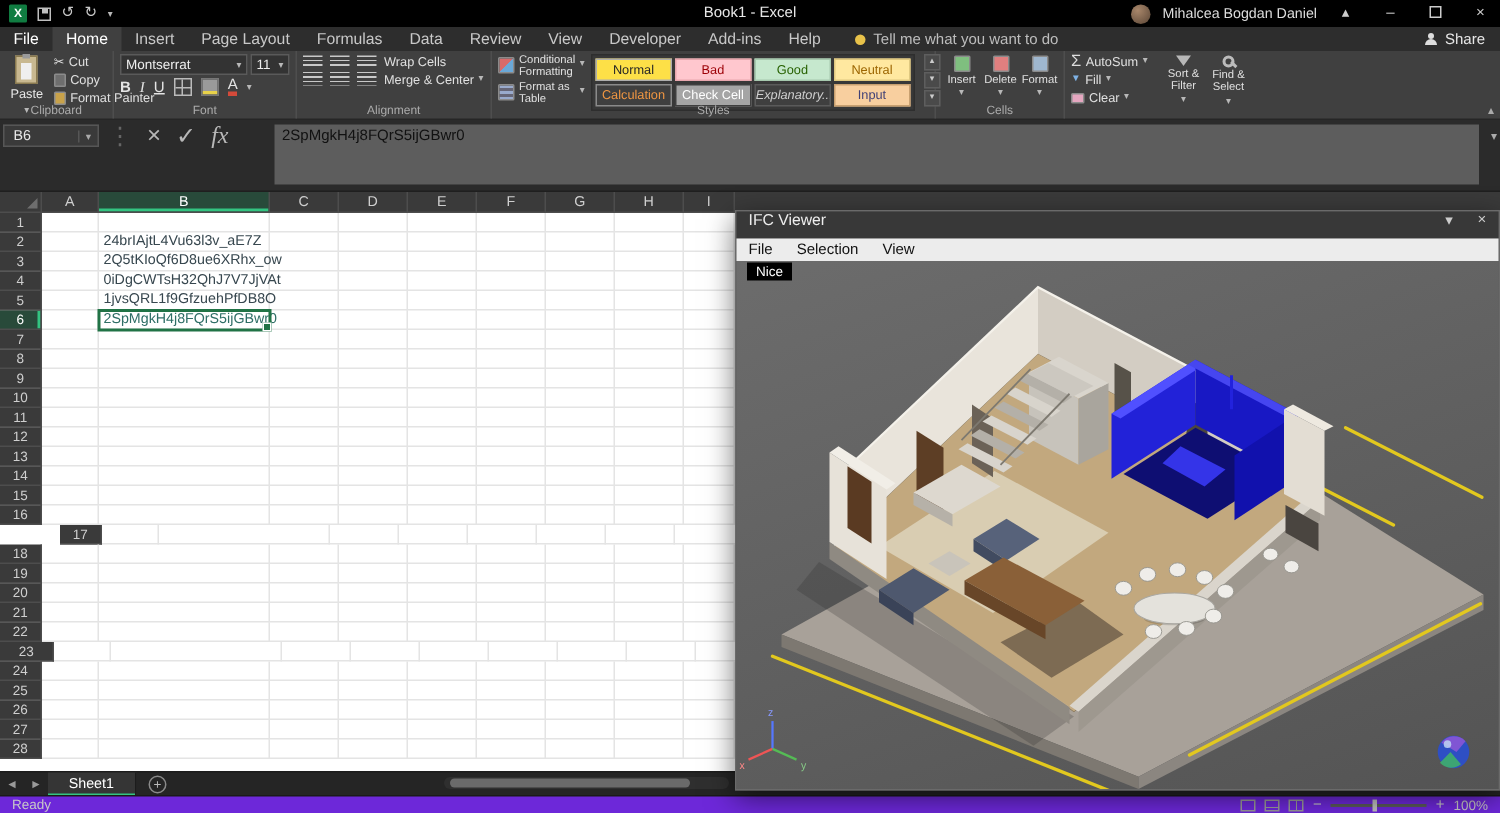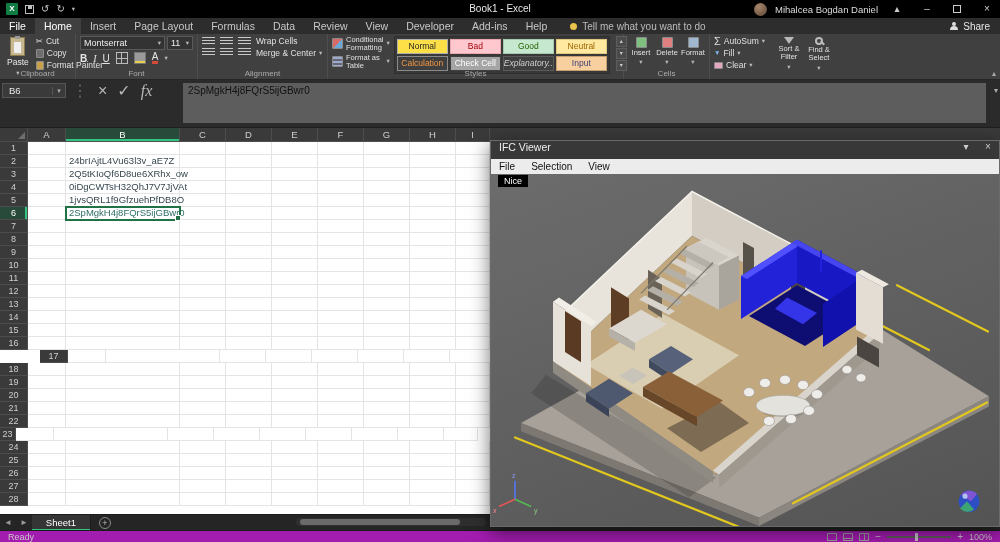--- a/index.html
+++ b/index.html
@@ -94,21 +94,21 @@
 
   
   .sheetbar{left:0;top:514px;width:1000px;height:16px;background:#252525;display:flex;align-items:center;z-index:1;border-top:1px solid #1c1c1c}
   .snav{color:#9a9a9a;font-size:8px;padding:0 4px}
   .stab{padding:0 14px;font-size:9.5px;color:#fff;background:#353535;height:16px;line-height:15px;border-right:1px solid #1c1c1c;box-shadow:inset 0 -2px 0 #33c481}
   .addsheet{width:12px;height:12px;border:1px solid #8a8a8a;border-radius:50%;color:#bbb;font-size:9px;line-height:10px;text-align:center;margin-left:8px}
   .hscroll{position:absolute;left:296px;top:518px;width:190px;height:8px;background:#2f2f2f;border-radius:4px;z-index:1}
   .hthumb{position:absolute;left:4px;top:1px;width:160px;height:6px;background:#6a6a6a;border-radius:3px}
 
   
-  .statusbar{left:0;top:530px;width:1000px;height:12px;background:#a21caf;border-top:1px solid #1a1a1a;display:flex;align-items:center;font-size:9px;color:#c8c8c8;z-index:6}
+  .statusbar{left:0;top:530px;width:1000px;height:12px;background:#6d28d9;border-top:1px solid #1a1a1a;display:flex;align-items:flex-start;font-size:9px;color:#c8c8c8;z-index:6}
   .statusbar .ready{padding-left:8px}
   .szone{margin-left:auto;display:flex;align-items:center;gap:6px;padding-right:8px}
   .vico{width:10px;height:8px;border:1px solid #9a9a9a}
   .vico.b2{background:linear-gradient(to bottom,transparent 0 4px,#9a9a9a 4px 5px,transparent 5px)}
   .vico.b3{background:linear-gradient(to right,transparent 0 4px,#9a9a9a 4px 5px,transparent 5px)}
   .ztrack{width:64px;height:2px;background:#5a5a5a;position:relative}
   .zknob{position:absolute;left:28px;top:-3px;width:3px;height:8px;background:#c0c0c0}
   .zo{font-size:10px;color:#c8c8c8}
 
   
@@ -616,21 +616,21 @@
         <div class="gcell gc" style="width: 114px;"></div>
         <div class="gcell gc" style="width: 46px;"></div>
         <div class="gcell gc" style="width: 46px;"></div>
         <div class="gcell gc" style="width: 46px;"></div>
         <div class="gcell gc" style="width: 46px;"></div>
         <div class="gcell gc" style="width: 46px;"></div>
         <div class="gcell gc" style="width: 46px;"></div>
         <div class="gcell gc" style="width: 34px;"></div>
       </div>
       <div class="grow">
-        <div class="gcell grh" style="width: 16px;">23</div>
+        <div class="gcell grh" style="width: 36px;">23</div>
         <div class="gcell gc" style="width: 38px;"></div>
         <div class="gcell gc" style="width: 114px;"></div>
         <div class="gcell gc" style="width: 46px;"></div>
         <div class="gcell gc" style="width: 46px;"></div>
         <div class="gcell gc" style="width: 46px;"></div>
         <div class="gcell gc" style="width: 46px;"></div>
         <div class="gcell gc" style="width: 46px;"></div>
         <div class="gcell gc" style="width: 46px;"></div>
         <div class="gcell gc" style="width: 34px;"></div>
       </div>

